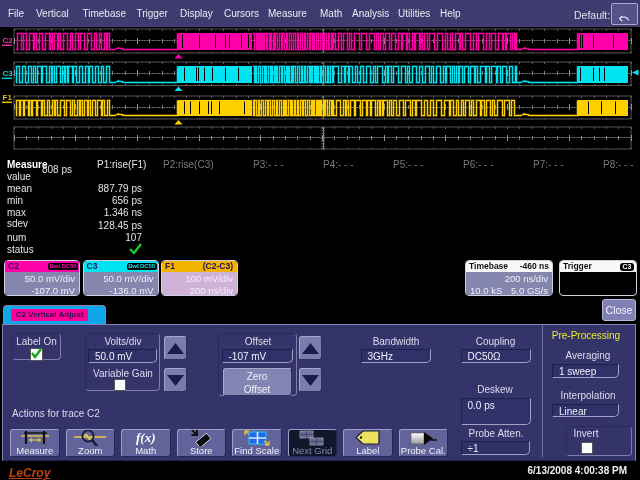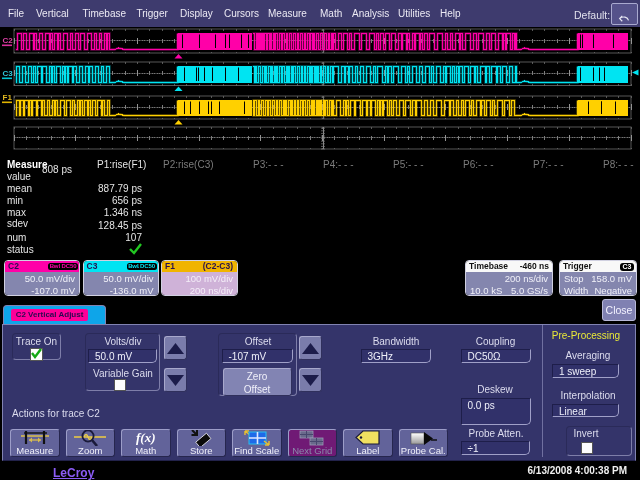--- a/index.html
+++ b/index.html
@@ -19,26 +19,26 @@
 #dialog { position:absolute; left:2px; top:324px; width:634px; height:137px; background:#34346a; border:1px solid #8183b2; border-bottom-color:#22224a; }
 #tab { position:absolute; left:3px; top:305px; width:103px; height:19px; background:#0ea5e9; border:1px solid #8183b2; border-bottom:none; border-radius:4px 4px 0 0; }
 #tabin { position:absolute; left:7px; top:3px; width:77px; height:12px; background:#ff0098; border-radius:2px; font-size:8px; line-height:12px; text-align:center; color:#2a0a50; font-weight:bold; }
 #closebtn { position:absolute; left:602px; top:299px; width:34px; height:22px; background:#8081b2; border:1px solid #b8b8d8; border-radius:3px; font-size:10.5px; color:#f2f2ff; text-align:center; line-height:20px; }
 .lbl { position:absolute; font-size:10px; color:#dcdcee; text-align:center; white-space:nowrap; }
 .fld { position:absolute; background:#31316a; border-bottom:1px solid #a0a0c8; border-right:1px solid #a0a0c8; border-top:1px solid #1e1e4a; border-left:1px solid #1e1e4a; border-radius:0 0 5px 0; font-size:10px; color:#eff0fa; }
 .rbtn { position:absolute; background:#7a7cab; border:1px solid #a8a8cc; border-bottom-color:#30305c; border-right-color:#30305c; border-radius:3px; text-align:center; font-size:10px; color:#f0f0fa; }
 .cb { position:absolute; background:#fdfdfd; border:1px solid #555; }
 .grp { position:absolute; border:1px solid; border-color:rgba(35,35,75,0.55) rgba(200,200,232,0.5) rgba(200,200,232,0.5) rgba(35,35,75,0.55); border-radius:4px; }
 .abtn { position:absolute; top:429px; width:49.5px; height:27.5px; background:#62639a; border:1px solid #9c9dc8; border-bottom-color:#26264e; border-right-color:#26264e; border-radius:3px; text-align:center; }
-.abtn-dis { background:#701a75; }
+.abtn-dis { background:#0f172a; }
 .abtn-dis .albl { color:#8a8aac; }
 .aicon { height:16px; display:flex; align-items:center; justify-content:center; overflow:hidden; }
 .albl { font-size:9.5px; color:#f0f0fa; line-height:10px; }
 #botbar { position:absolute; left:0; top:461px; width:640px; height:19px; background:#000; }
-#lecroy { position:absolute; left:9px; top:5px; font-size:12px; font-weight:bold; color:#8b5cf6; text-decoration:underline;margin-left:44px; }
+#lecroy { position:absolute; left:9px; top:5px; font-size:12px; font-weight:bold; font-style:italic; color:#c2410c; text-decoration:underline; }
 #datetime { position:absolute; right:13px; top:4px; font-size:10px; font-weight:bold; color:#f0f0f0; }
 </style></head>
 <body>
 <div id="root">
 <div id="menubar">
       <span class="mi" style="left:8px">File</span>
 <span class="mi" style="left:36px">Vertical</span>
 <span class="mi" style="left:82.5px">Timebase</span>
 <span class="mi" style="left:136.5px">Trigger</span>
 <span class="mi" style="left:180px">Display</span>
@@ -221,41 +221,31 @@
           <span style="float:left">10.0 kS</span>
           <span style="float:right">5.0 GS/s</span>
         </div>
       </div>
     </div>
 <div class="dbox" style="left:559px;width:78px">
 <div class="dhdr" style="background:#f8f8f8;color:#111">
         <span style="position:absolute;left:3px">Trigger</span>
         <span class="badge" style="right:2px;color:#fff;font-size:7px;letter-spacing:0;line-height:8px;top:1.5px;padding:0 2.5px;border-radius:3px">C3</span>
       </div>
-<div class="dbody" style="background:#8486ae;color:#f0f0f8">
-<div style="padding:1px 4px 0 4px">
-          <span style="float:left">Stop</span>
-          <span style="float:right">158.0 mV</span>
-        </div>
-<div style="padding:0 4px;clear:both">
-          <span style="float:left">Width</span>
-          <span style="float:right">Negative</span>
-        </div>
-      </div>
     </div>
 <div id="tab">
       <div id="tabin">C2 Vertical Adjust</div>
     </div>
 <div id="closebtn">Close</div>
 <div id="dialog"></div>
 <div class="grp" style="left:12px;top:333px;width:49px;height:27px"></div>
 <div class="grp" style="left:85px;top:333px;width:75px;height:58px"></div>
 <div class="grp" style="left:218px;top:333px;width:79px;height:63px"></div>
 <div class="grp" style="left:566px;top:426px;width:66px;height:30px"></div>
-<div class="lbl" style="left:6.5px;top:336px;width:60px">Trace On</div>
+<div class="lbl" style="left:6.5px;top:336px;width:60px">Label On</div>
 <div class="cb" style="left:29.5px;top:348px;width:13px;height:13px">
       <svg width="13" height="13" viewBox="0 0 13 13" style="position:absolute;left:-1px;top:-2px">
         <path d="M2,6 L5,10 L11,2" stroke="#14a814" stroke-width="2.4" fill="none"></path>
       </svg>
     </div>
 <div class="lbl" style="left:68.0px;top:336px;width:110px">Volts/div</div>
 <div class="fld" style="left:88px;top:349px;width:69px;height:13.5px;text-align:left;padding-left:6px;line-height:13.5px">50.0 mV</div>
 <div class="lbl" style="left:68.0px;top:368px;width:110px">Variable Gain</div>
 <div class="cb" style="left:113.5px;top:378.5px;width:12px;height:12px"></div>
 <div class="rbtn" style="left:163.5px;top:336px;width:23px;height:24px"><svg width="21" height="19" viewBox="0 0 21 19" style="margin-top:2px">

